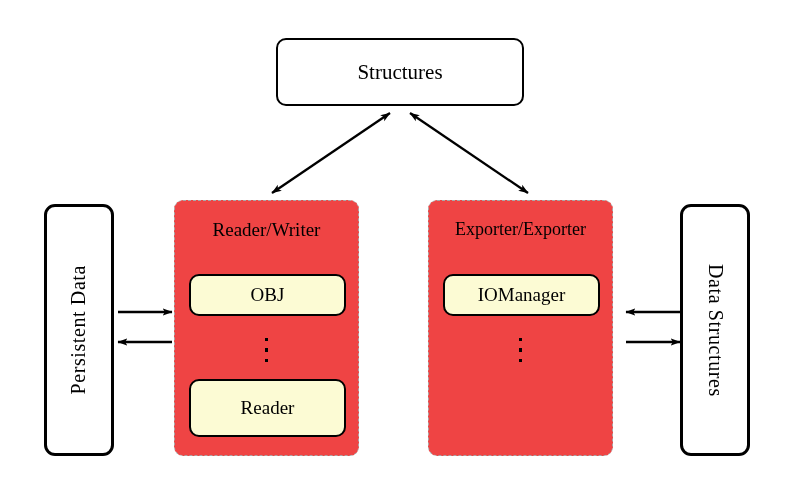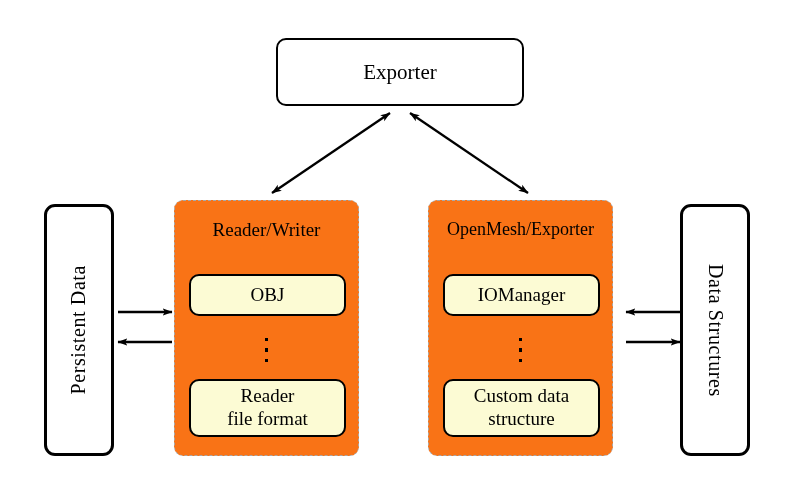--- a/index.html
+++ b/index.html
@@ -81,21 +81,21 @@
     white-space: nowrap;
   }
 
   
   .group {
     position: absolute;
     box-sizing: border-box;
     top: 200px;
     width: 185px;
     height: 256px;
-    background: #f97316;
+    background: #ef4444;
     border: 1.6px dashed #a8a8a8;
     border-radius: 9px;
   }
   #reader-writer-group { left: 174px; }
   #importer-exporter-group { left: 428px; }
 
   .group-title {
     position: absolute;
     top: 18px;
     left: 0;
@@ -179,21 +179,21 @@
     <g>
       <line x1="680" y1="312" x2="626" y2="312" stroke="#000000" stroke-width="2.3" marker-end="url(#ah-end)"></line>
     </g>
 
     <g>
       <line x1="626" y1="342" x2="680" y2="342" stroke="#000000" stroke-width="2.3" marker-end="url(#ah-end)"></line>
     </g>
   </svg>
 
   <div class="node" id="io-manager">
-    <span>Exporter</span>
+    <span>Structures</span>
   </div>
 
   <div class="node side-box" id="persistent-data-box">
     <span class="vtext-up">Persistent Data</span>
   </div>
 
   <div class="node side-box" id="data-structures-box">
     <span class="vtext-down">Data Structures</span>
   </div>
 
@@ -206,39 +206,32 @@
 
     <div class="vdots">
       <i></i>
         <i></i>
         <i></i>
     </div>
 
     <div class="inner-node inner-bottom">
       <span>
         <span>Reader</span><br>
-        <span>file format</span>
       </span>
     </div>
   </div>
 
   <div class="group" id="importer-exporter-group">
-    <div class="group-title">OpenMesh/Exporter</div>
+    <div class="group-title">Exporter/Exporter</div>
 
     <div class="inner-node inner-top">
       <span>IOManager</span>
     </div>
 
     <div class="vdots">
       <i></i>
         <i></i>
         <i></i>
     </div>
 
-    <div class="inner-node inner-bottom">
-      <span>
-        <span>Custom data</span><br>
-        <span>structure</span>
-      </span>
-    </div>
   </div>
 
 </div>
 
 </body></html>

